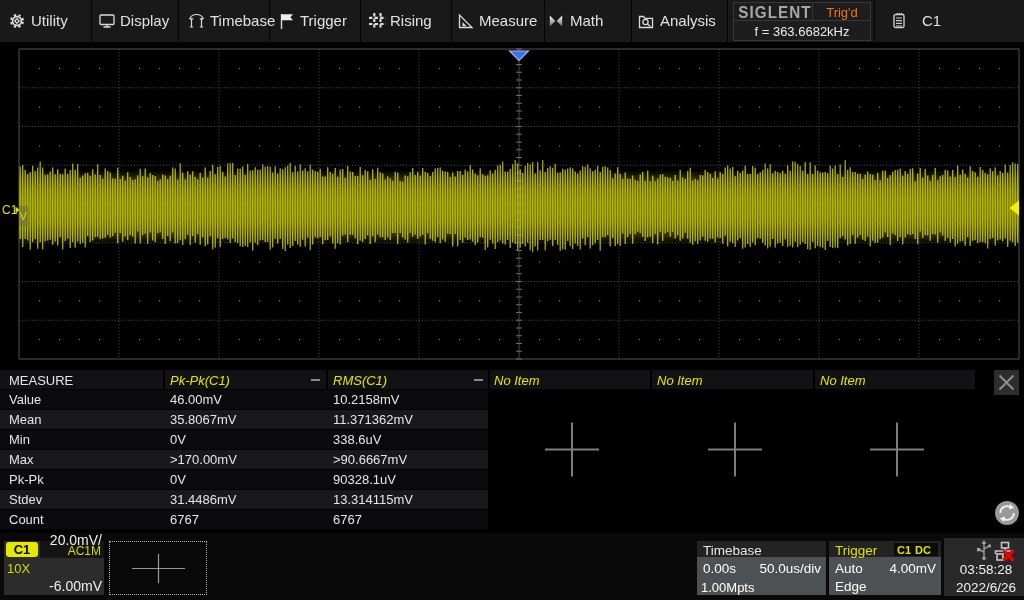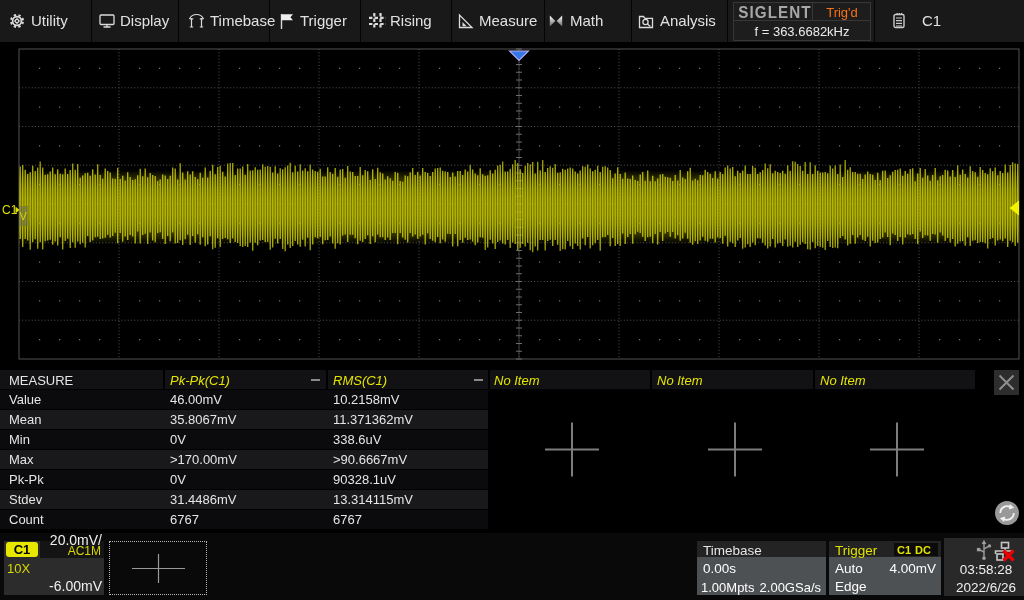--- a/index.html
+++ b/index.html
@@ -223,22 +223,22 @@
 
 <div style="position:absolute;left:109px;top:541px;width:98px;height:54px;border:1px dotted #b8b8b8;box-sizing:border-box"></div>
 <svg style="position:absolute;left:109px;top:541px" width="98" height="54" viewBox="0 0 98 54">
       <path d="M23 27.5h53M49.5 13v29" stroke="#9a9a9a" stroke-width="1.2"></path>
     </svg>
 
 <div style="position:absolute;left:697px;top:541px;width:129px;height:54px;background:#242424"></div>
 <div style="position:absolute;left:697px;top:557px;width:129px;height:38px;background:#4f5254"></div>
 <div class="t w" style="left:703px;top:543px;font-size:13.5px">Timebase</div>
 <div class="t" style="left:703px;top:561px;color:#fff;font-size:13.5px">0.00s</div>
+<div class="t" style="left:0;top:561px;width:821px;text-align:right;color:#fff;font-size:13.5px">50.0us/div</div>
 <div class="t" style="left:701px;top:580px;color:#fff;font-size:13px">1.00Mpts</div>
-<div class="t" style="left:0;top:580px;width:821px;text-align:right;color:#fff;font-size:13px">2.00GSa/s</div>
 
 <div style="position:absolute;left:829px;top:541px;width:112px;height:54px;background:#242424"></div>
 <div style="position:absolute;left:829px;top:557px;width:112px;height:38px;background:#4f5254"></div>
 <div class="t" style="left:835px;top:543px;color:#e2e200;font-size:13.5px">Trigger</div>
 <div style="position:absolute;left:894px;top:543px;width:44px;height:13px;background:#0c0c0c"></div>
 <div class="t" style="left:897px;top:544px;color:#e2e200;font-size:11px;font-weight:bold">C1  DC</div>
 <div class="t" style="left:835px;top:561px;color:#fff;font-size:13.5px">Auto</div>
 <div class="t" style="left:0;top:561px;width:936px;text-align:right;color:#fff;font-size:13.5px">4.00mV</div>
 <div class="t" style="left:835px;top:579px;color:#fff;font-size:13.5px">Edge</div>
 

